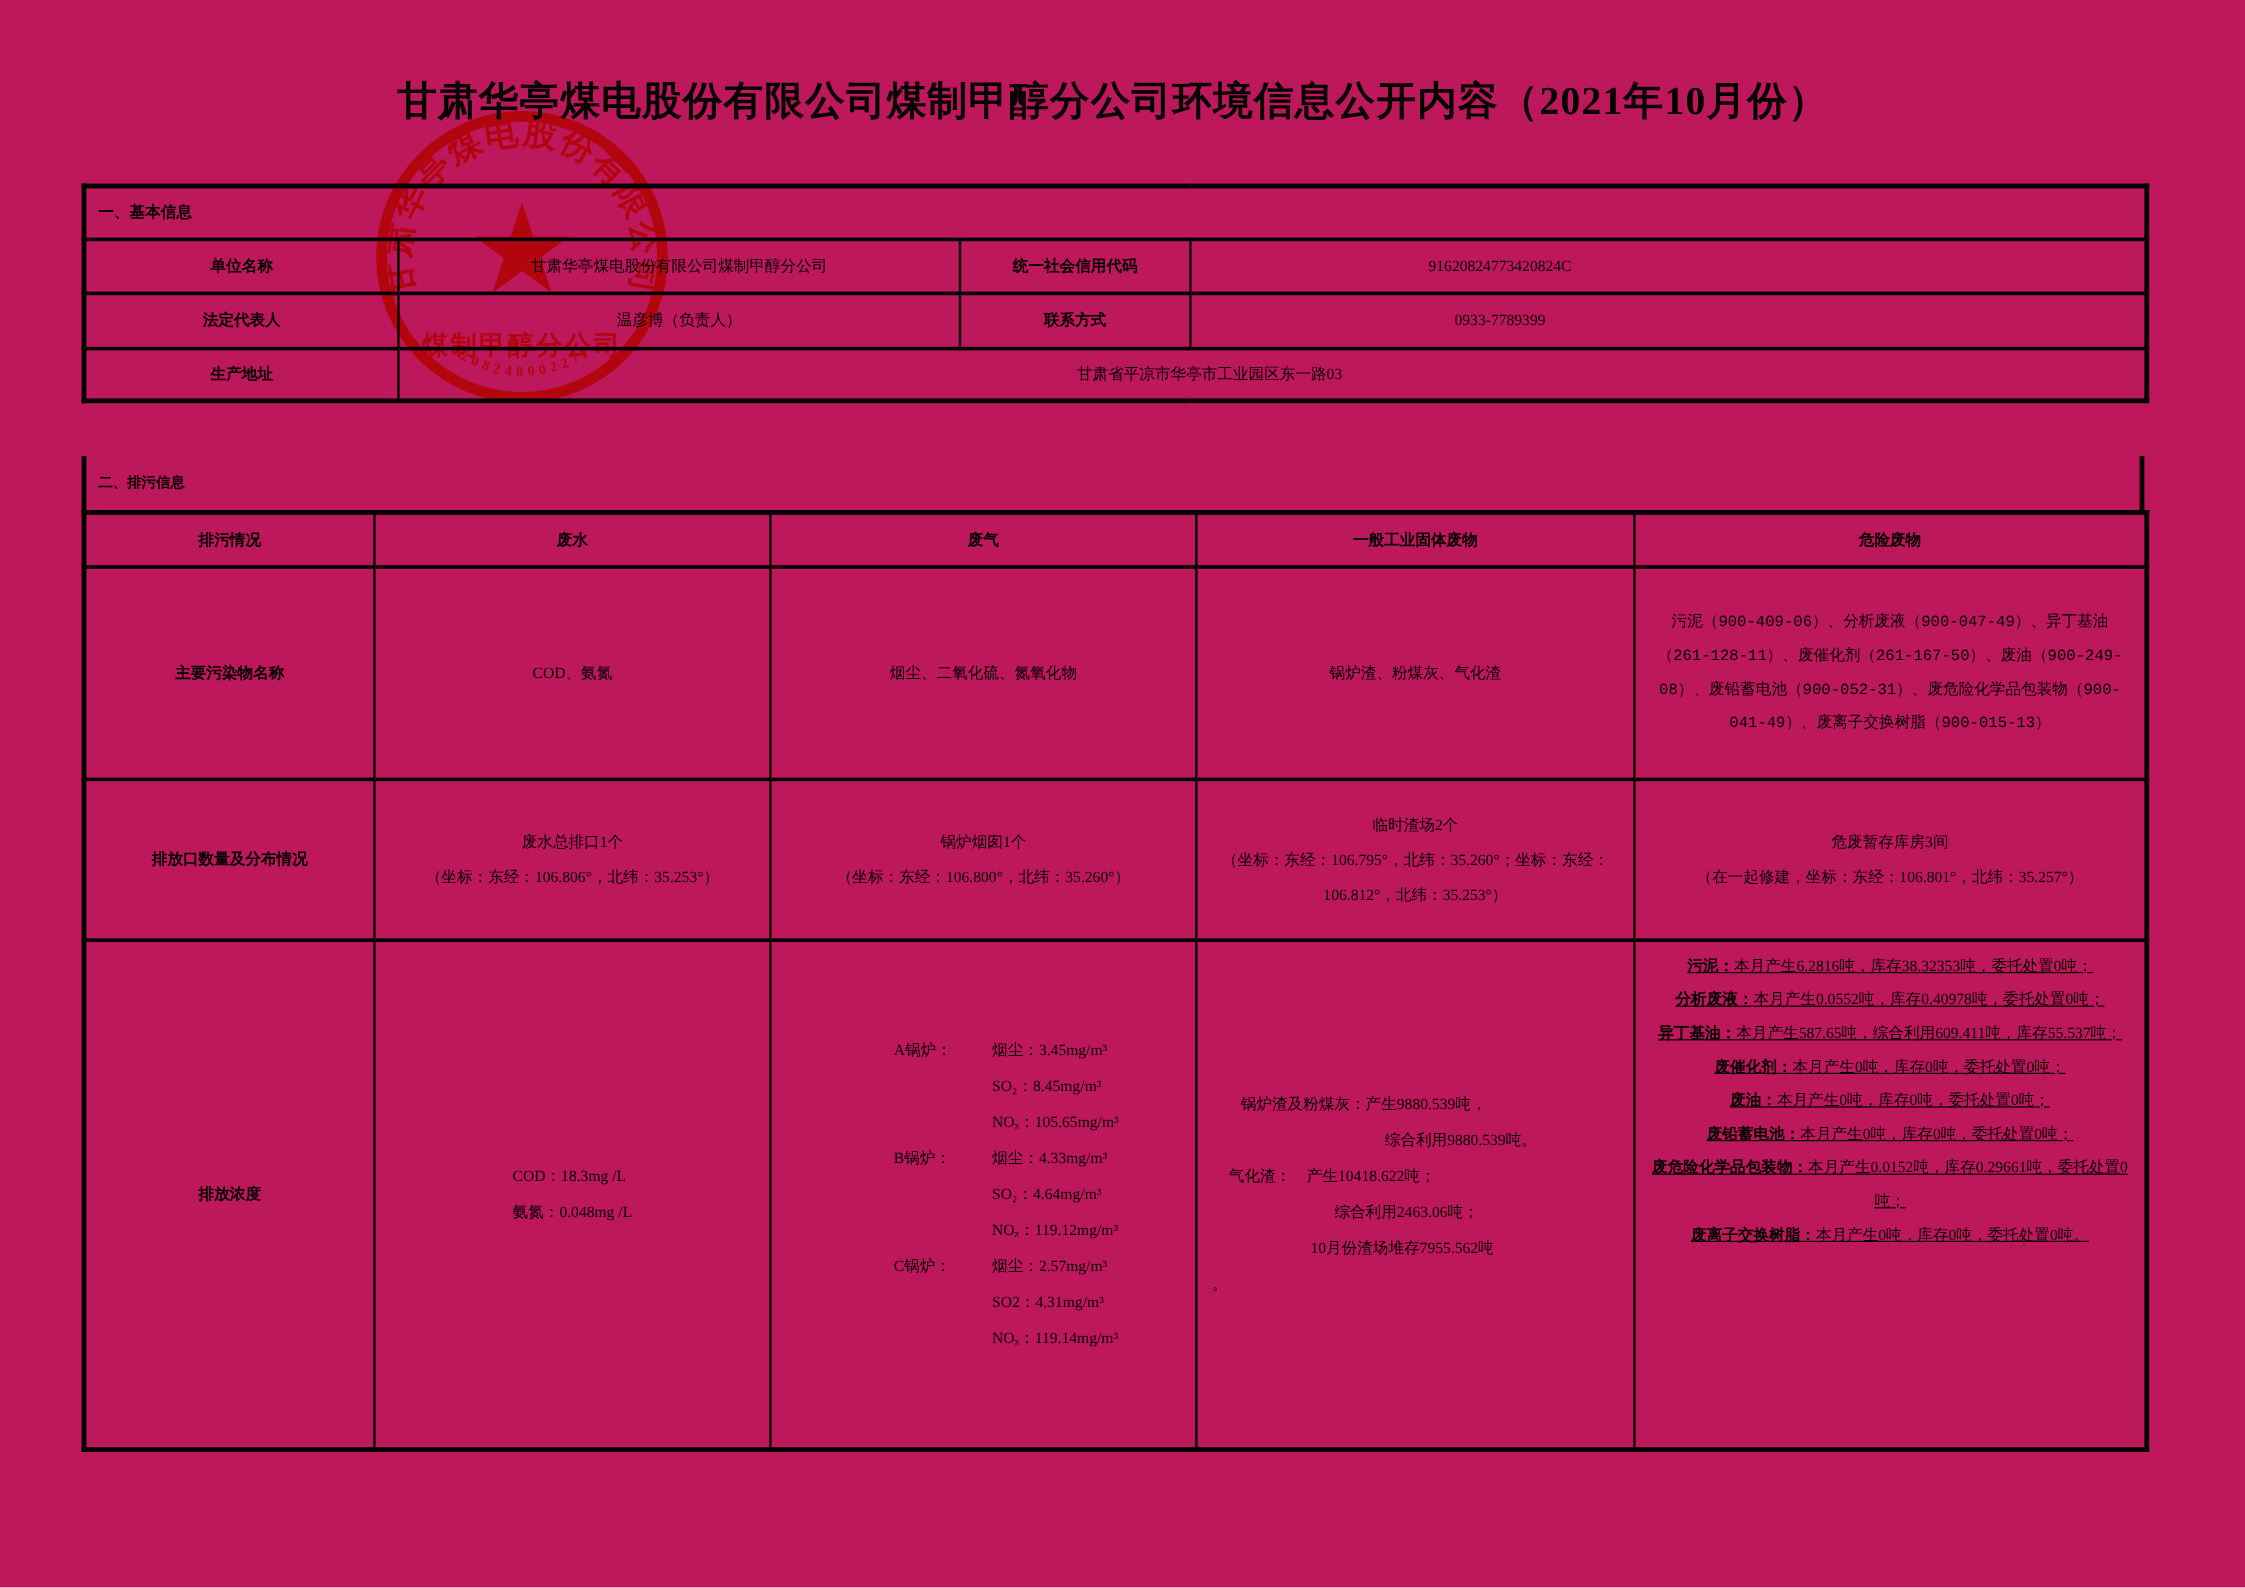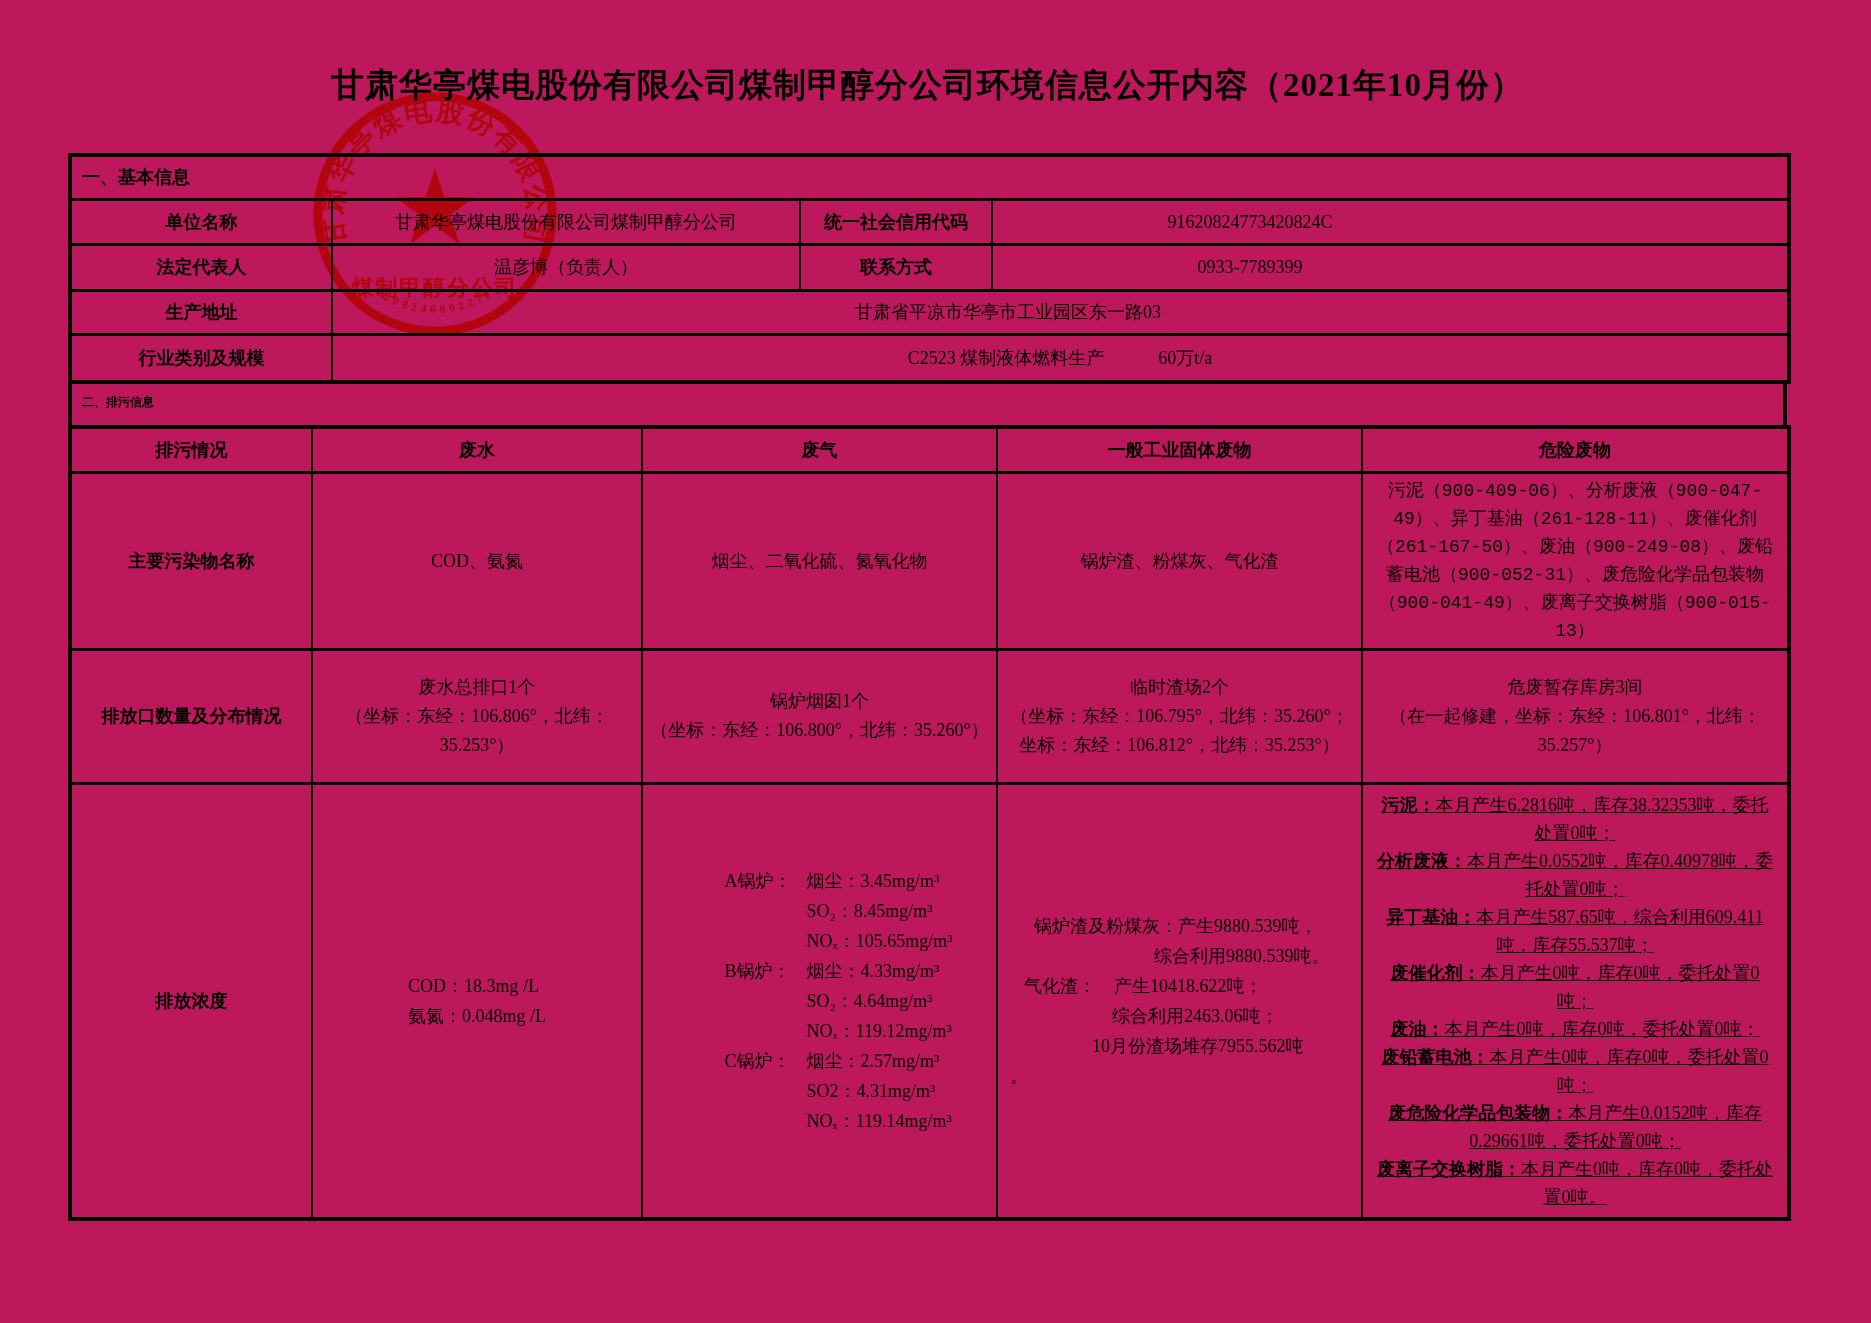--- a/index.html
+++ b/index.html
@@ -33,21 +33,21 @@
   #basic-table { top: 153px; }
   #emission-table { top: 425px; }
   .tbl td {
     border-left: 2px solid #000;
     border-right: 2px solid #000;
     border-top: 3px solid #000;
     border-bottom: 3px solid #000;
     padding: 0 6px;
     text-align: center;
     vertical-align: middle;
-    font-size: 18px;
+    font-size: 13px;
     line-height: 28px;
     overflow: hidden;
   }
   .sec-cell {
     text-align: left !important;
     font-weight: 700;
     font-size: 20px;
     padding-left: 10px !important;
   }
   .lbl { font-weight: 700; font-size: 20px; }
@@ -129,24 +129,20 @@
     <tr style="height:46px">
       <td class="lbl">法定代表人</td>
       <td>温彦博（负责人）</td>
       <td class="lbl">联系方式</td>
       <td class="shiftL">0933-7789399</td>
     </tr>
     <tr style="height:44px">
       <td class="lbl">生产地址</td>
       <td colspan="3" class="shiftS">甘肃省平凉市华亭市工业园区东一路03</td>
     </tr>
-    <tr style="height:48px">
-      <td class="lbl">行业类别及规模</td>
-      <td colspan="3">C2523 煤制液体燃料生产　　　60万t/a</td>
-    </tr>
   </tbody>
     </table>
 
   <div class="section-strip">二、排污信息</div>
 
   <table class="tbl" id="emission-table">
     <colgroup>
         <col style="width:242px">
         <col style="width:330px">
         <col style="width:355px">

